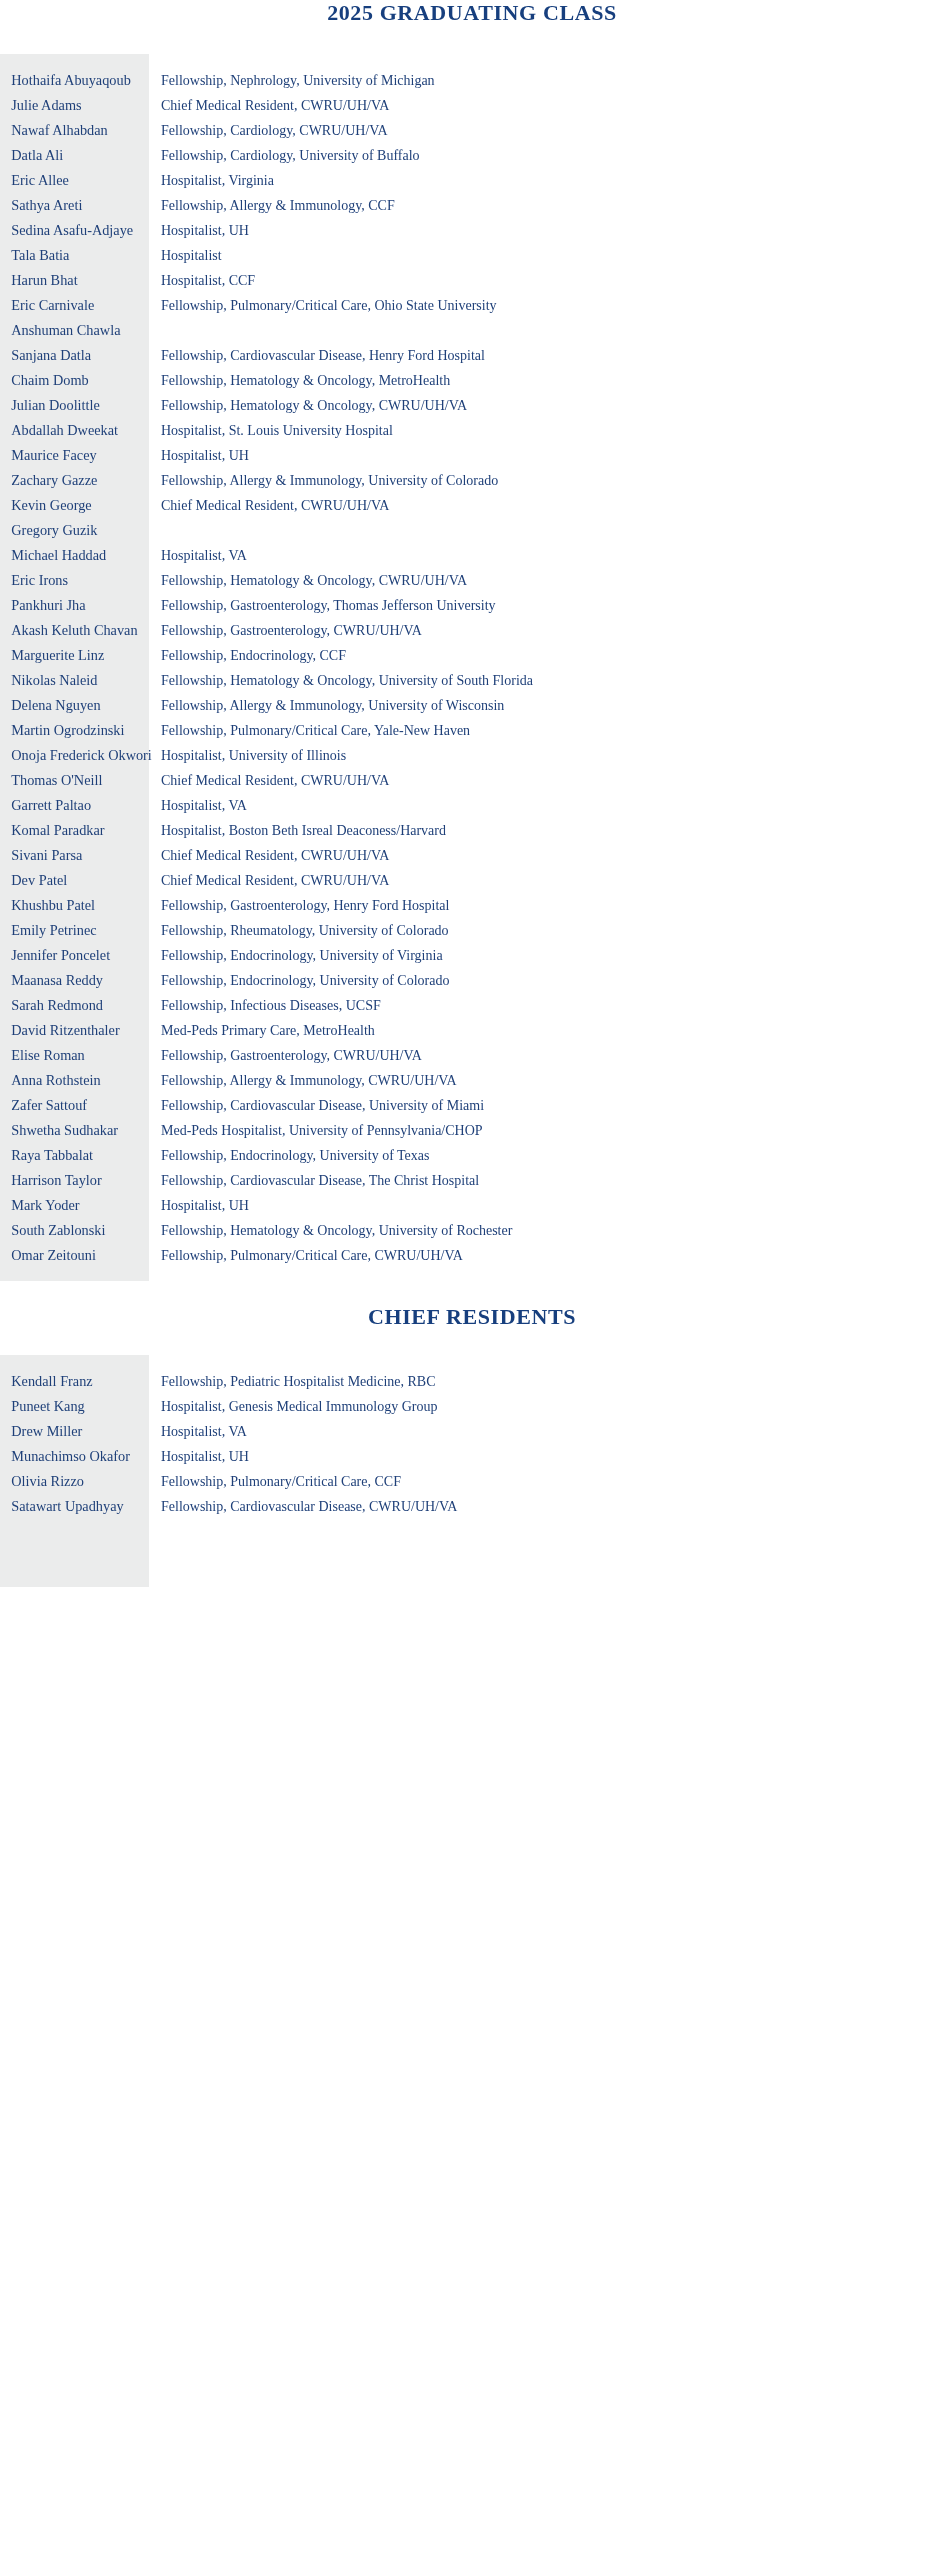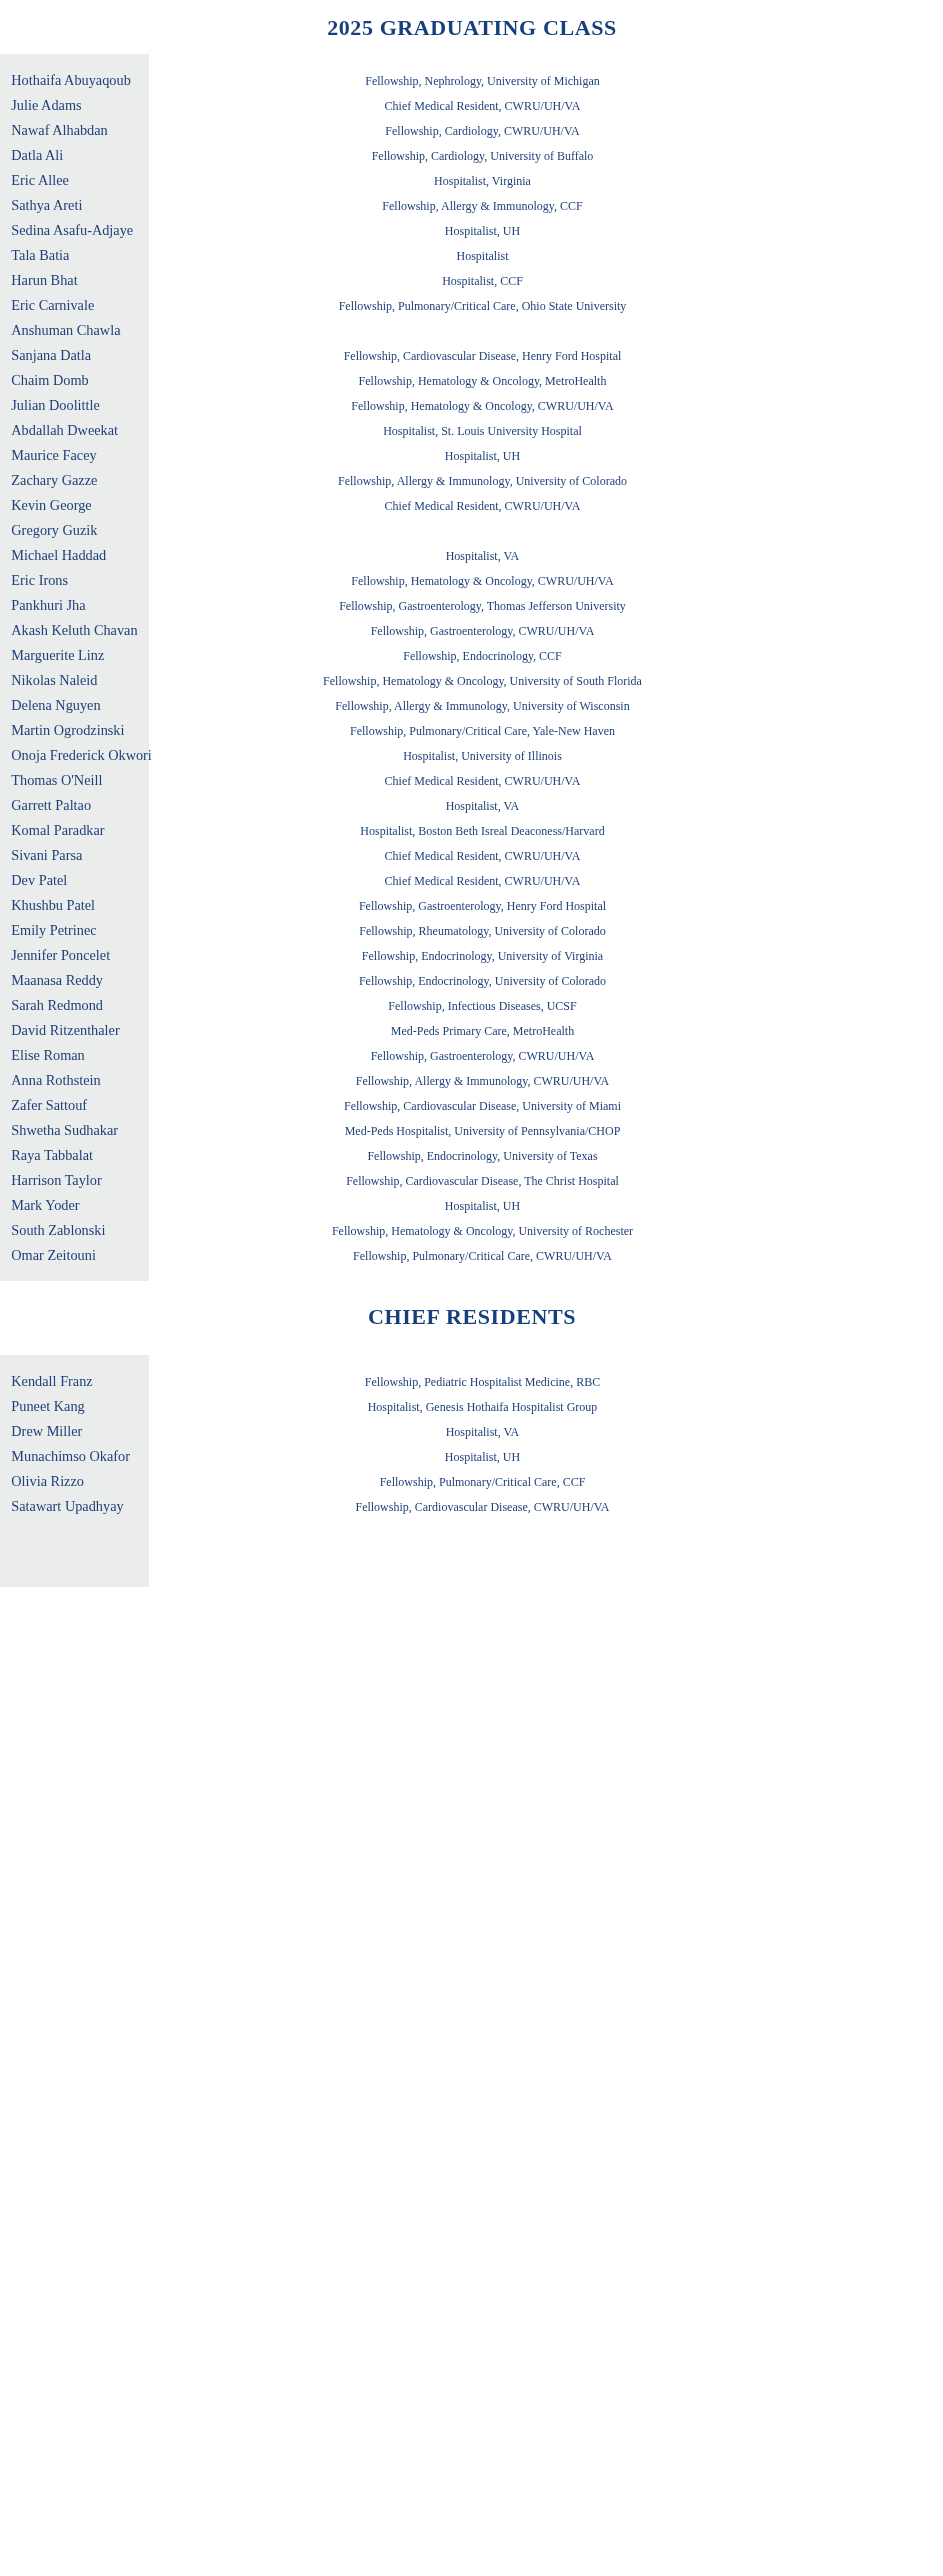--- a/index.html
+++ b/index.html
@@ -28,21 +28,21 @@
     font-family: "Liberation Serif", "DejaVu Serif", serif;
     font-weight: bold;
     font-size: 22px;
     letter-spacing: 0.6px;
     color: #173f7e;
     margin: 0;
     padding: 0;
     line-height: 1;
   }
   .title-block-top {
-    padding-top: 17px;
+    padding-top: 2px;
     padding-bottom: 0;
     height: 54px;
     box-sizing: border-box;
   }
   .title-block-mid {
     padding-top: 24.5px;
     height: 74px;
     box-sizing: border-box;
   }
 
@@ -79,25 +79,24 @@
     font-size: 14.3px;
     line-height: 25px;
     color: #1f4079;
     white-space: nowrap;
     overflow: visible;
   }
   .row .placement {
     flex: 1 1 auto;
     box-sizing: border-box;
     padding-left: 12px;
-    font-size: 12px;
+    font-size: 14px;
     line-height: 25px;
     color: #1f4079;
     white-space: nowrap;
-    text-align: center;
   }
   .pad-top { height: 14px; }
   .pad-bottom { height: 13.2px; }
   .pad-bottom-last { height: 68px; }
 </style>
 </head>
 <body>
 
 <div class="page">
 
@@ -310,21 +309,21 @@
   <div class="roster">
     <div class="roster-inner" id="roster-1">
       <div class="pad-top"></div>
 
       <div class="row">
           <div class="name">Kendall Franz</div>
           <div class="placement">Fellowship, Pediatric Hospitalist Medicine, RBC</div>
         </div>
         <div class="row">
           <div class="name">Puneet Kang</div>
-          <div class="placement">Hospitalist, Genesis Hothaifa Hospitalist Group</div>
+          <div class="placement">Hospitalist, Genesis Medical Immunology Group</div>
         </div>
         <div class="row">
           <div class="name">Drew Miller</div>
           <div class="placement">Hospitalist, VA</div>
         </div>
         <div class="row">
           <div class="name">Munachimso Okafor</div>
           <div class="placement">Hospitalist, UH</div>
         </div>
         <div class="row">

